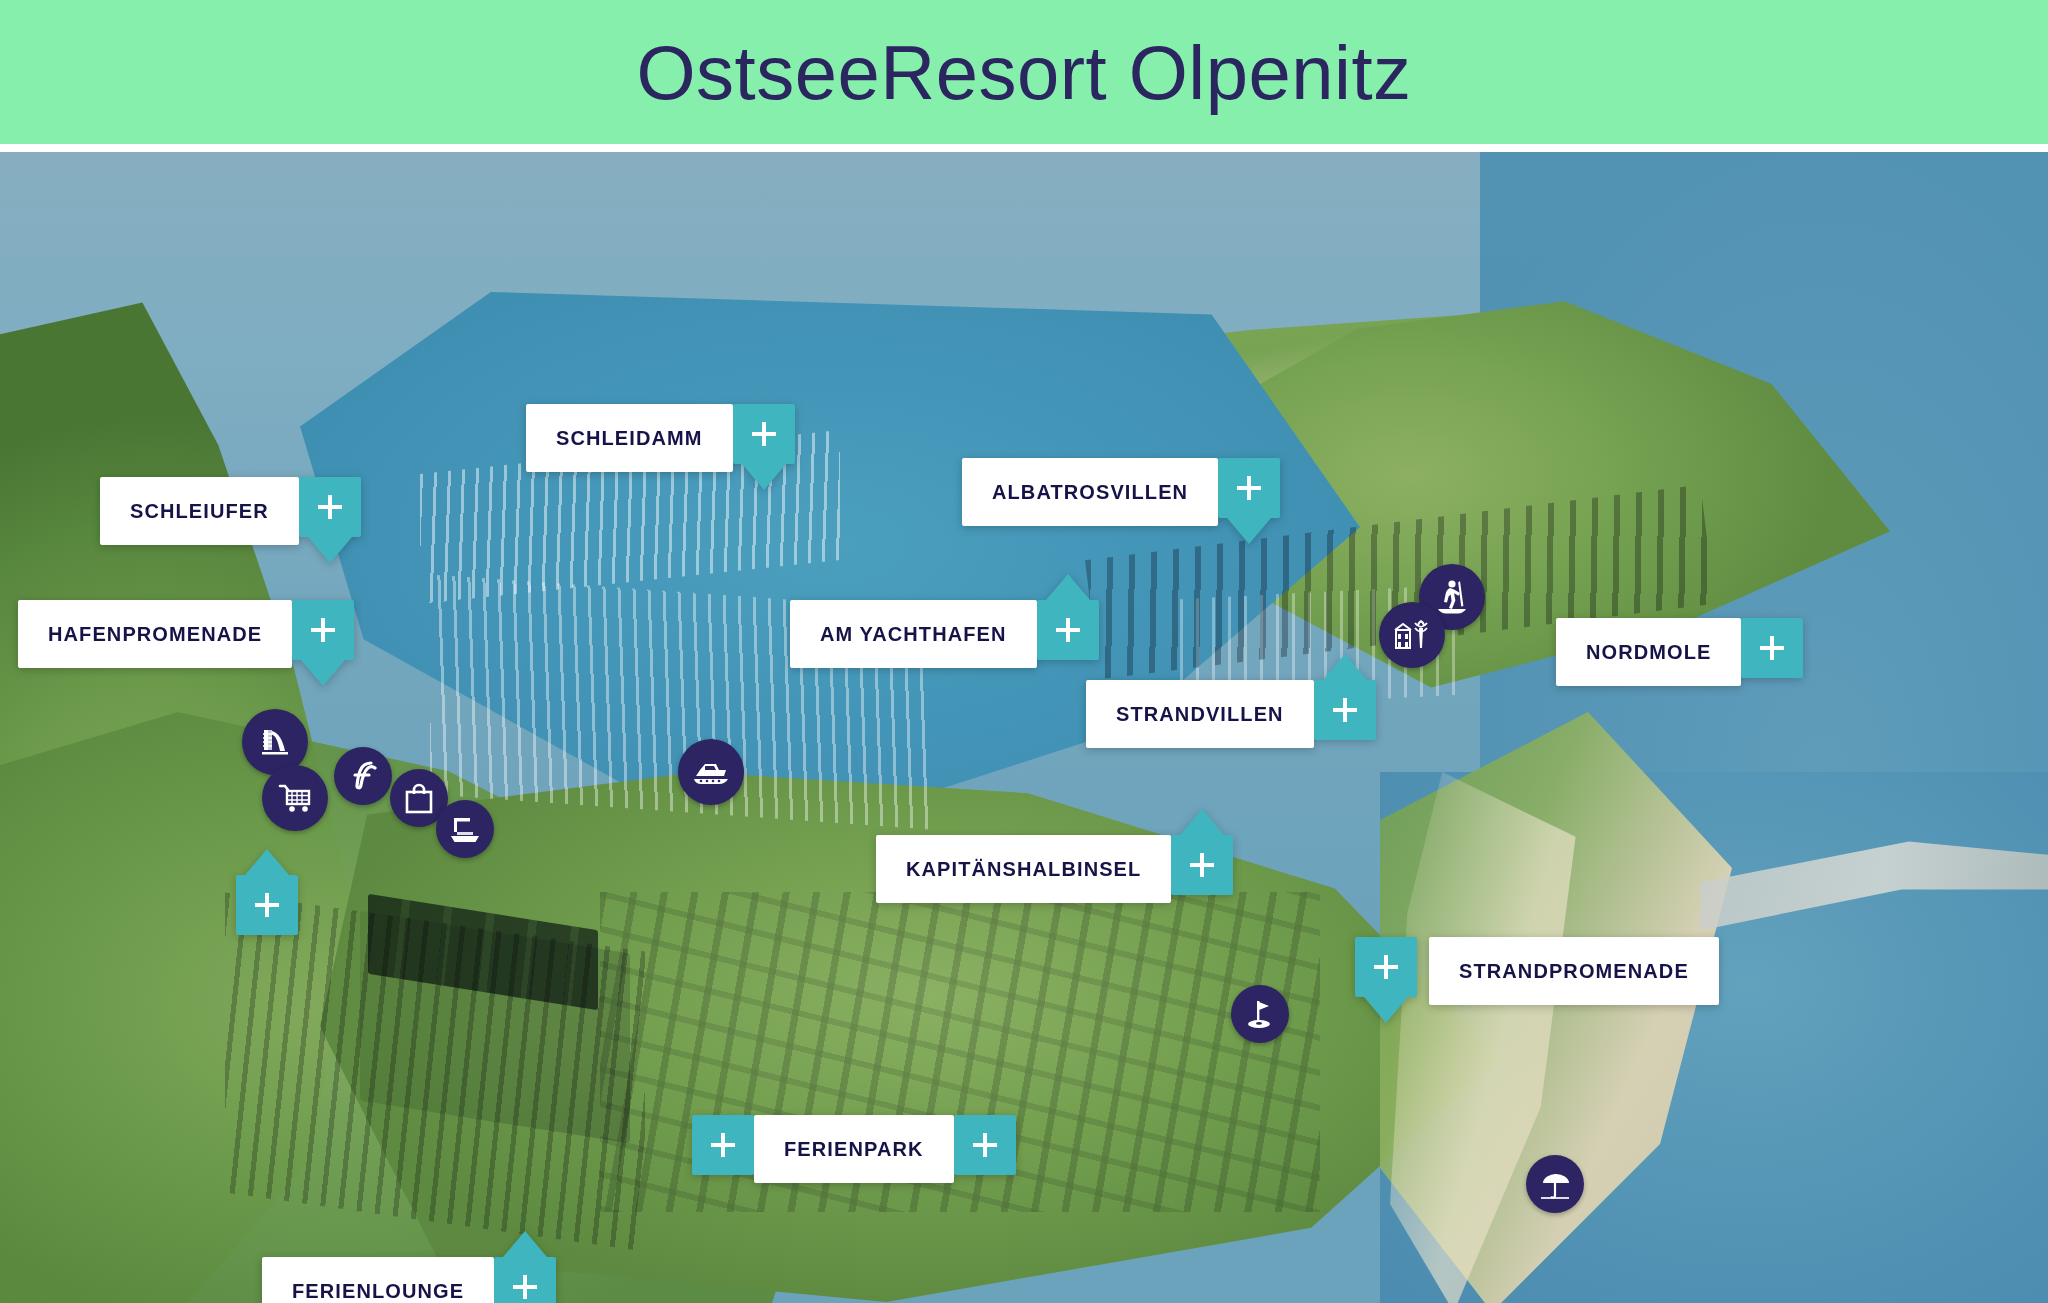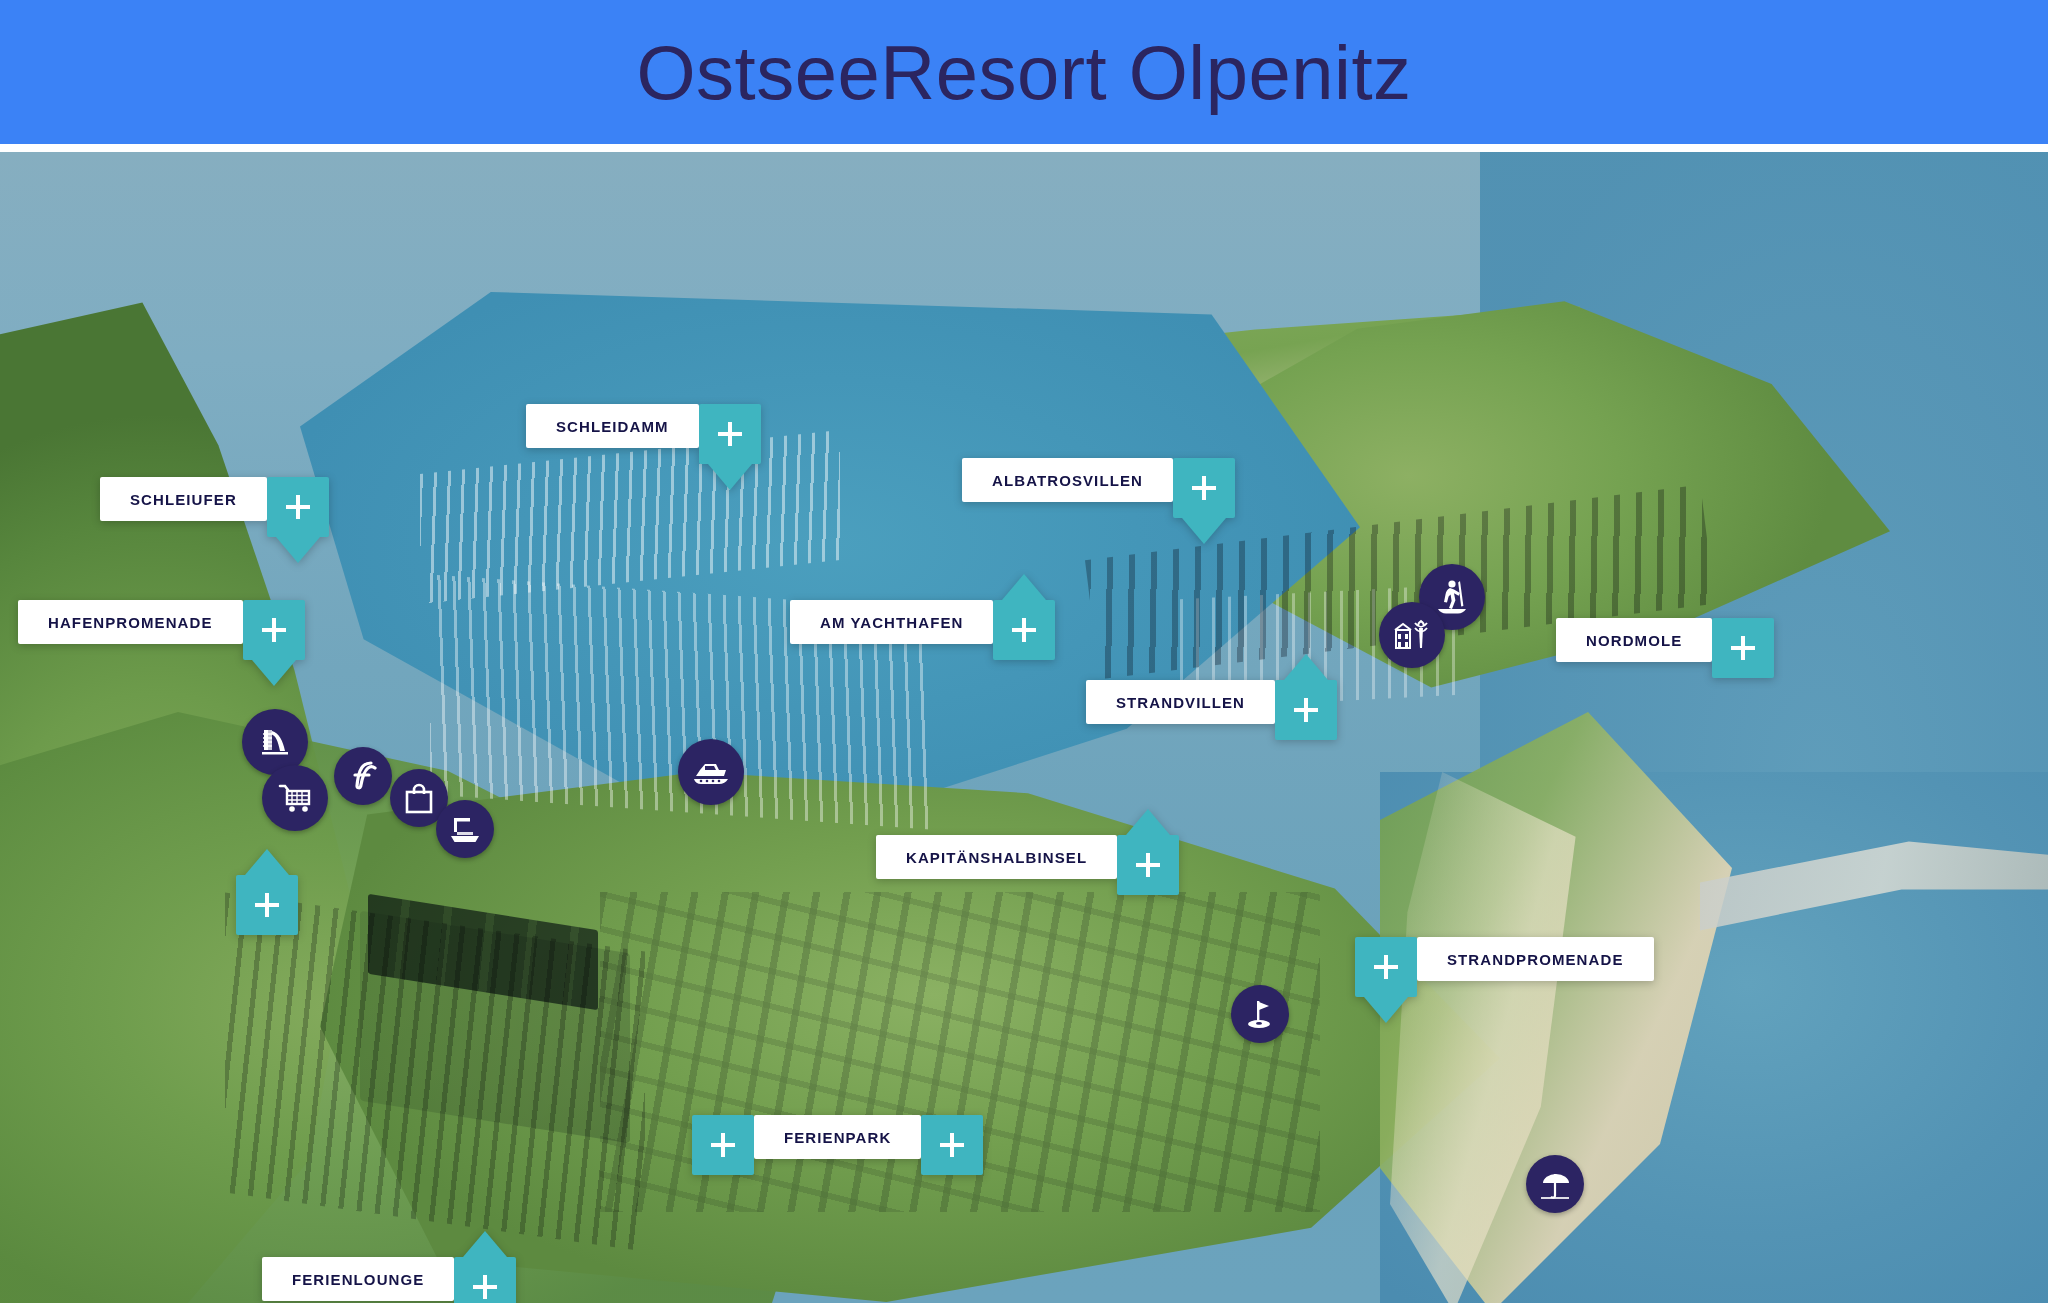--- a/index.html
+++ b/index.html
@@ -20,21 +20,21 @@
 
   
   #title-bar {
     position: absolute;
     left: 0; top: 0;
     width: 2048px;
     height: 144px;
     display: flex;
     align-items: center;
     justify-content: center;
-    background: #3b82f6;
+    background: #86efac;
   }
   #page-title {
     font-family: "Liberation Sans", sans-serif;
     font-size: 76px;
     font-weight: 400;
     letter-spacing: 0.5px;
     color: #2b2560;
     white-space: nowrap;
   }
 
@@ -190,28 +190,28 @@
   .chip {
     position: absolute;
     display: flex;
     align-items: stretch;
     filter: drop-shadow(0 2px 4px rgba(0,0,0,0.22));
   }
   .chip-text {
     background: #ffffff;
     color: #151347;
     font-family: "Liberation Sans", sans-serif;
-    font-size: 15px;
+    font-size: 20px;
     font-weight: 700;
     letter-spacing: 1.1px;
     display: flex;
     align-items: center;
     justify-content: center;
     padding: 0 30px;
-    height: 44px;
+    height: 68px;
     white-space: nowrap;
     border-radius: 2px;
   }
   .plus {
     width: 62px;
     height: 60px;
     background: #3fb5c0;
     color: #ffffff;
     display: flex;
     align-items: center;
@@ -237,21 +237,21 @@
     content: "";
     position: absolute;
     left: 50%;
     bottom: 100%;
     transform: translateX(-50%);
     width: 0; height: 0;
     border-left: 22px solid transparent;
     border-right: 22px solid transparent;
     border-bottom: 26px solid #3fb5c0;
   }
-  .chip.left-plus { flex-direction: row; }
+  .chip.left-plus { flex-direction: row; gap: 12px; }
 
   
   .poi {
     position: absolute;
     width: 58px;
     height: 58px;
     border-radius: 50%;
     background: #2c2463;
     display: flex;
     align-items: center;

